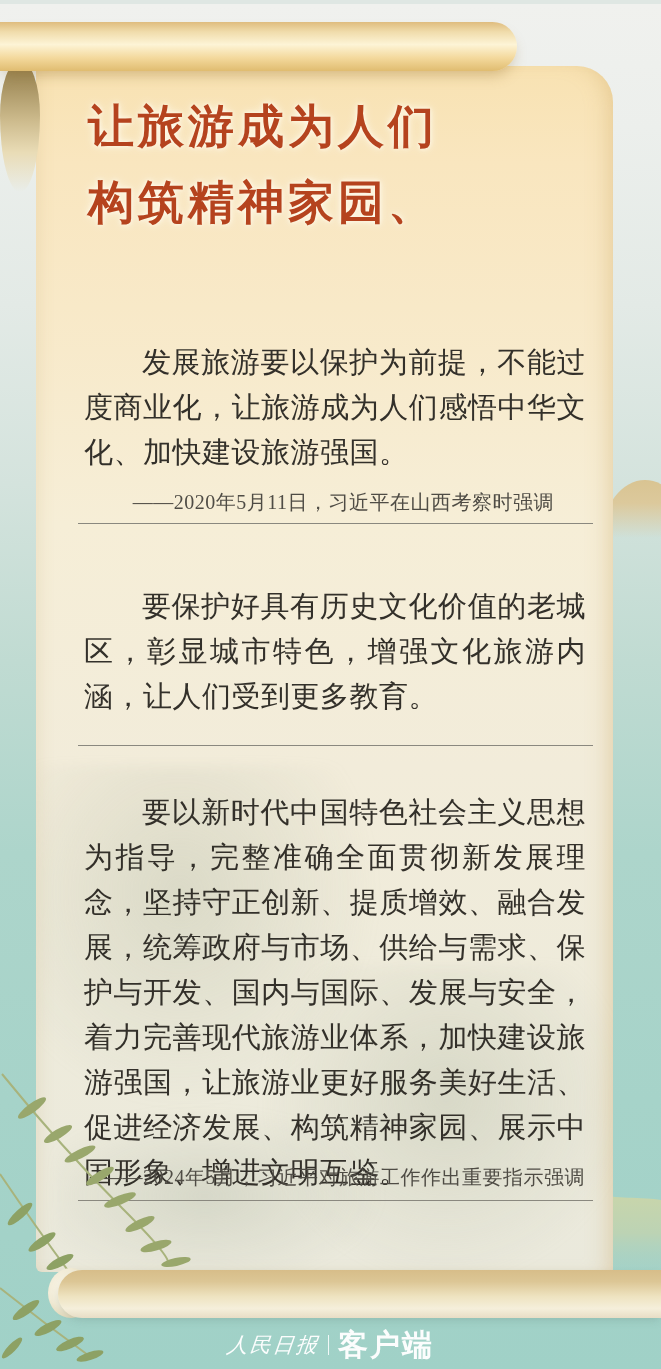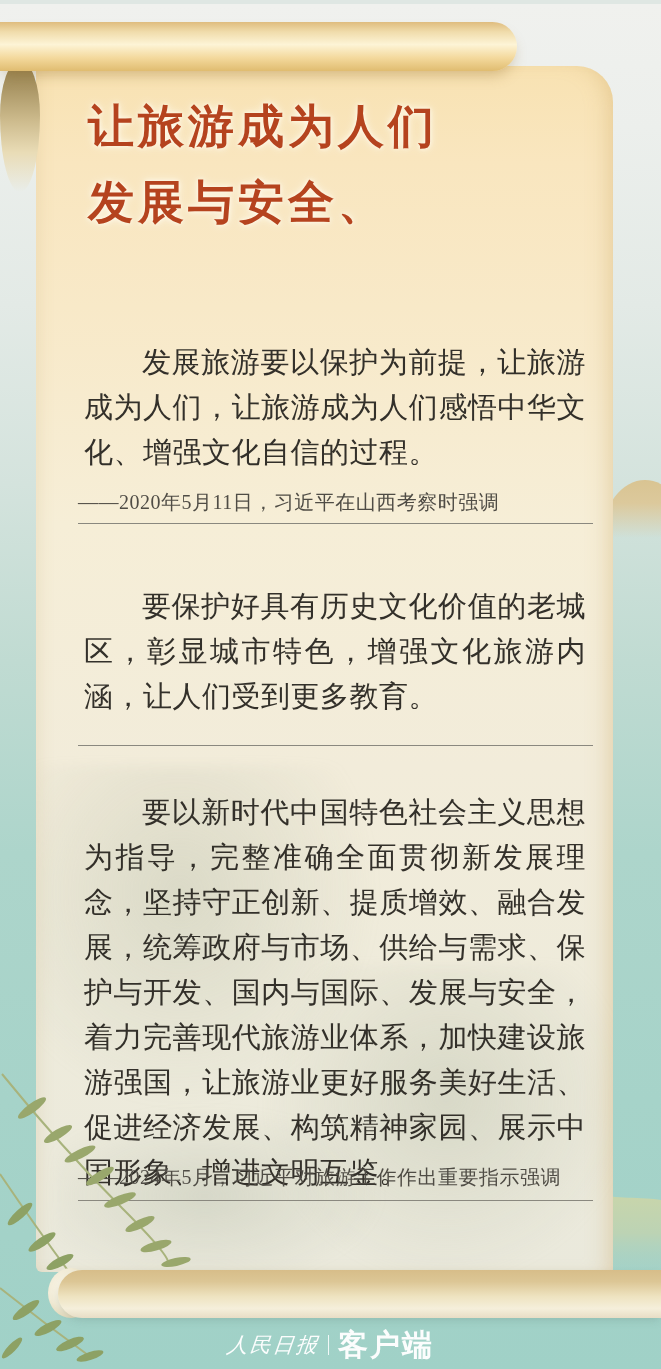--- a/index.html
+++ b/index.html
@@ -55,22 +55,22 @@
     color:#b5431e;
     text-shadow:0 0 10px rgba(255,252,240,.95),0 0 4px rgba(255,252,240,.9);
   }
   .quote{
     position:absolute;left:84px;width:502px;
     font-size:29px;line-height:45px;letter-spacing:.5px;color:#33302a;
     text-align:justify;text-indent:2em;
   }
   .q1{top:336px;} .q2{top:580px;} .q3{top:786px;}
   .source{
-    position:absolute;left:78px;width:515px;box-sizing:border-box;padding-right:8px;
-    font-size:20px;letter-spacing:.5px;color:#4f4c45;text-align:left;
+    position:absolute;left:90px;width:515px;box-sizing:border-box;padding-right:8px;
+    font-size:20px;letter-spacing:.5px;color:#4f4c45;text-align:center;
   }
   .s1{top:485px;} .s2{top:707px;} .s3{top:1160px;}
   .rule{position:absolute;left:78px;width:515px;height:1px;background:#8a887f;}
   .r1{top:519px;} .r2{top:741px;} .r3{top:1196px;}
   
   .footer{
     position:absolute;left:0;top:1326px;width:661px;height:30px;
     display:flex;align-items:center;justify-content:center;gap:9px;color:#ffffff;
   }
   .brand-script{
@@ -106,24 +106,24 @@
     <div class="wash wash2"></div>
     <div class="wash wash3"></div>
   </div>
 
   <div class="left-curl"></div>
 
   <div class="top-roll"></div>
 
   <div class="title">
     <div>让旅游成为人们</div>
-    <div>发展与安全、</div>
+    <div>构筑精神家园、</div>
   </div>
 
-  <div class="quote q1">发展旅游要以保护为前提，让旅游成为人们，让旅游成为人们感悟中华文化、增强文化自信的过程。</div>
+  <div class="quote q1">发展旅游要以保护为前提，不能过度商业化，让旅游成为人们感悟中华文化、加快建设旅游强国。</div>
   <div class="source s1">——2020年5月11日，习近平在山西考察时强调</div>
   <div class="rule r1"></div>
 
   <div class="quote q2">要保护好具有历史文化价值的老城区，彰显城市特色，增强文化旅游内涵，让人们受到更多教育。</div>
   <div class="rule r2"></div>
 
   <div class="quote q3">要以新时代中国特色社会主义思想为指导，完整准确全面贯彻新发展理念，坚持守正创新、提质增效、融合发展，统筹政府与市场、供给与需求、保护与开发、国内与国际、发展与安全，着力完善现代旅游业体系，加快建设旅游强国，让旅游业更好服务美好生活、促进经济发展、构筑精神家园、展示中国形象、增进文明互鉴。</div>
   <div class="source s3">——2024年5月，习近平对旅游工作作出重要指示强调</div>
   <div class="rule r3"></div>
 

